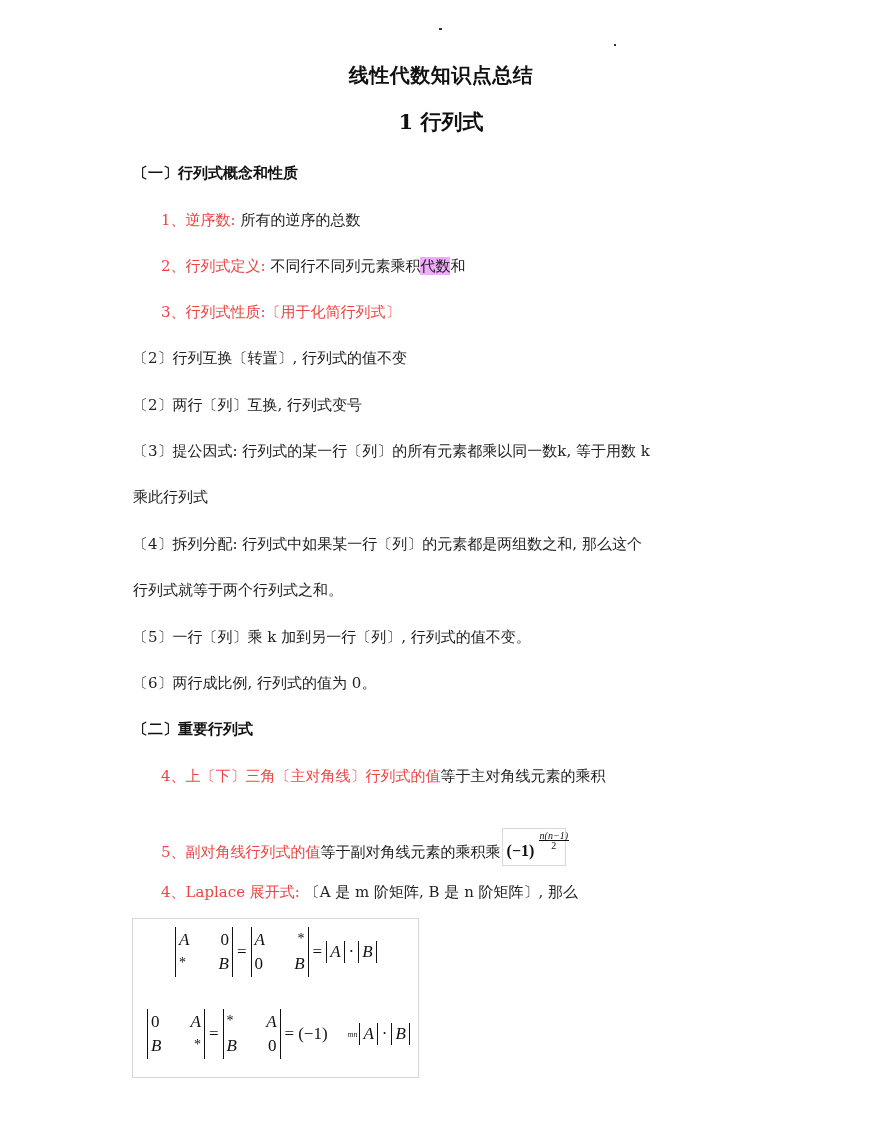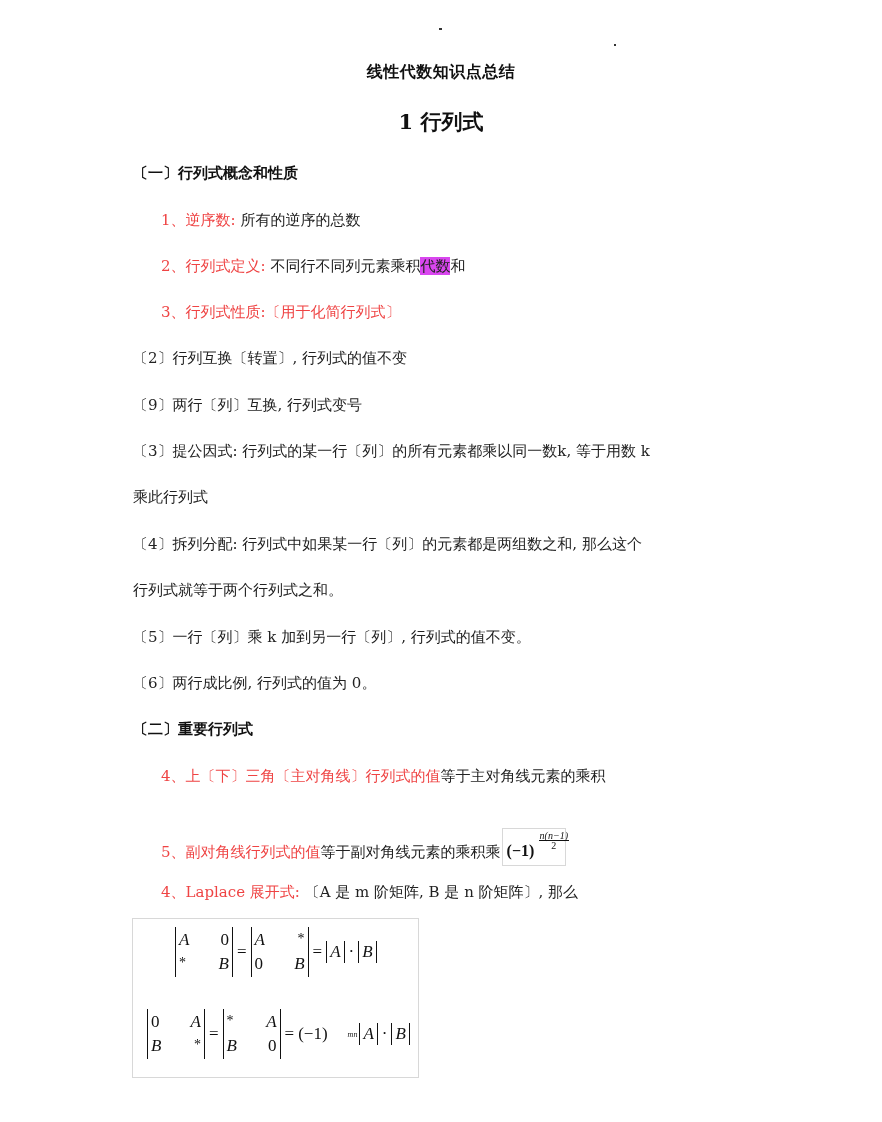--- a/index.html
+++ b/index.html
@@ -23,39 +23,39 @@
     .dot2 { left: 614px; top: 44px; width: 2px; height: 2px; }
 
     .title {
       position: absolute;
       left: 0;
       width: 882px;
       text-align: center;
       font-weight: bold;
       color: #111;
     }
-    .title-main { top: 62px; font-size: 16px; letter-spacing: 0.5px; }
+    .title-main { top: 62px; font-size: 20px; letter-spacing: 0.5px; }
     .title-sub { top: 108px; font-size: 21px; }
 
     .line {
       position: absolute;
       left: 133px;
       font-size: 15px;
       white-space: nowrap;
       line-height: 20px;
     }
     .heading {
       font-weight: bold;
       color: #111;
       font-size: 15px;
       text-align: center;
     }
     .red { color: #ef4444; margin-left: 28px; }
     .black { color: #222; }
-    .hl { background: #d946ef; padding: 0 0; }
+    .hl { background: #f0abfc; padding: 0 0; }
 
     .formula-box {
       display: inline-block;
       vertical-align: middle;
       border: 1px solid #d8d8d8;
       padding: 2px 4px 2px 3px;
       margin-left: 1px;
       font-family: "Liberation Serif", serif;
       color: #111;
       position: relative;
@@ -151,21 +151,21 @@
 </div>
 
 <div class="line" style="top:256px;">
   <span class="red">2、行列式定义:</span>
   <span class="black"><span>不同行不同列元素乘积</span><span class="hl">代数</span><span>和</span></span>
 </div>
 
 <div class="line red" style="top:302px;">3、行列式性质:〔用于化简行列式〕</div>
 
 <div class="line" style="top:348px;">〔2〕行列互换〔转置〕, 行列式的值不变</div>
-<div class="line" style="top:395px;">〔9〕两行〔列〕互换, 行列式变号</div>
+<div class="line" style="top:395px;">〔2〕两行〔列〕互换, 行列式变号</div>
 <div class="line" style="top:441px;">〔3〕提公因式: 行列式的某一行〔列〕的所有元素都乘以同一数k, 等于用数 k</div>
 <div class="line" style="top:487px;">乘此行列式</div>
 <div class="line" style="top:534px;">〔4〕拆列分配: 行列式中如果某一行〔列〕的元素都是两组数之和, 那么这个</div>
 <div class="line" style="top:580px;">行列式就等于两个行列式之和。</div>
 <div class="line" style="top:627px;">〔5〕一行〔列〕乘 k 加到另一行〔列〕, 行列式的值不变。</div>
 <div class="line" style="top:673px;">〔6〕两行成比例, 行列式的值为 0。</div>
 
 <div class="line heading" style="top:719px;">〔二〕重要行列式</div>
 
 <div class="line" style="top:766px;">

